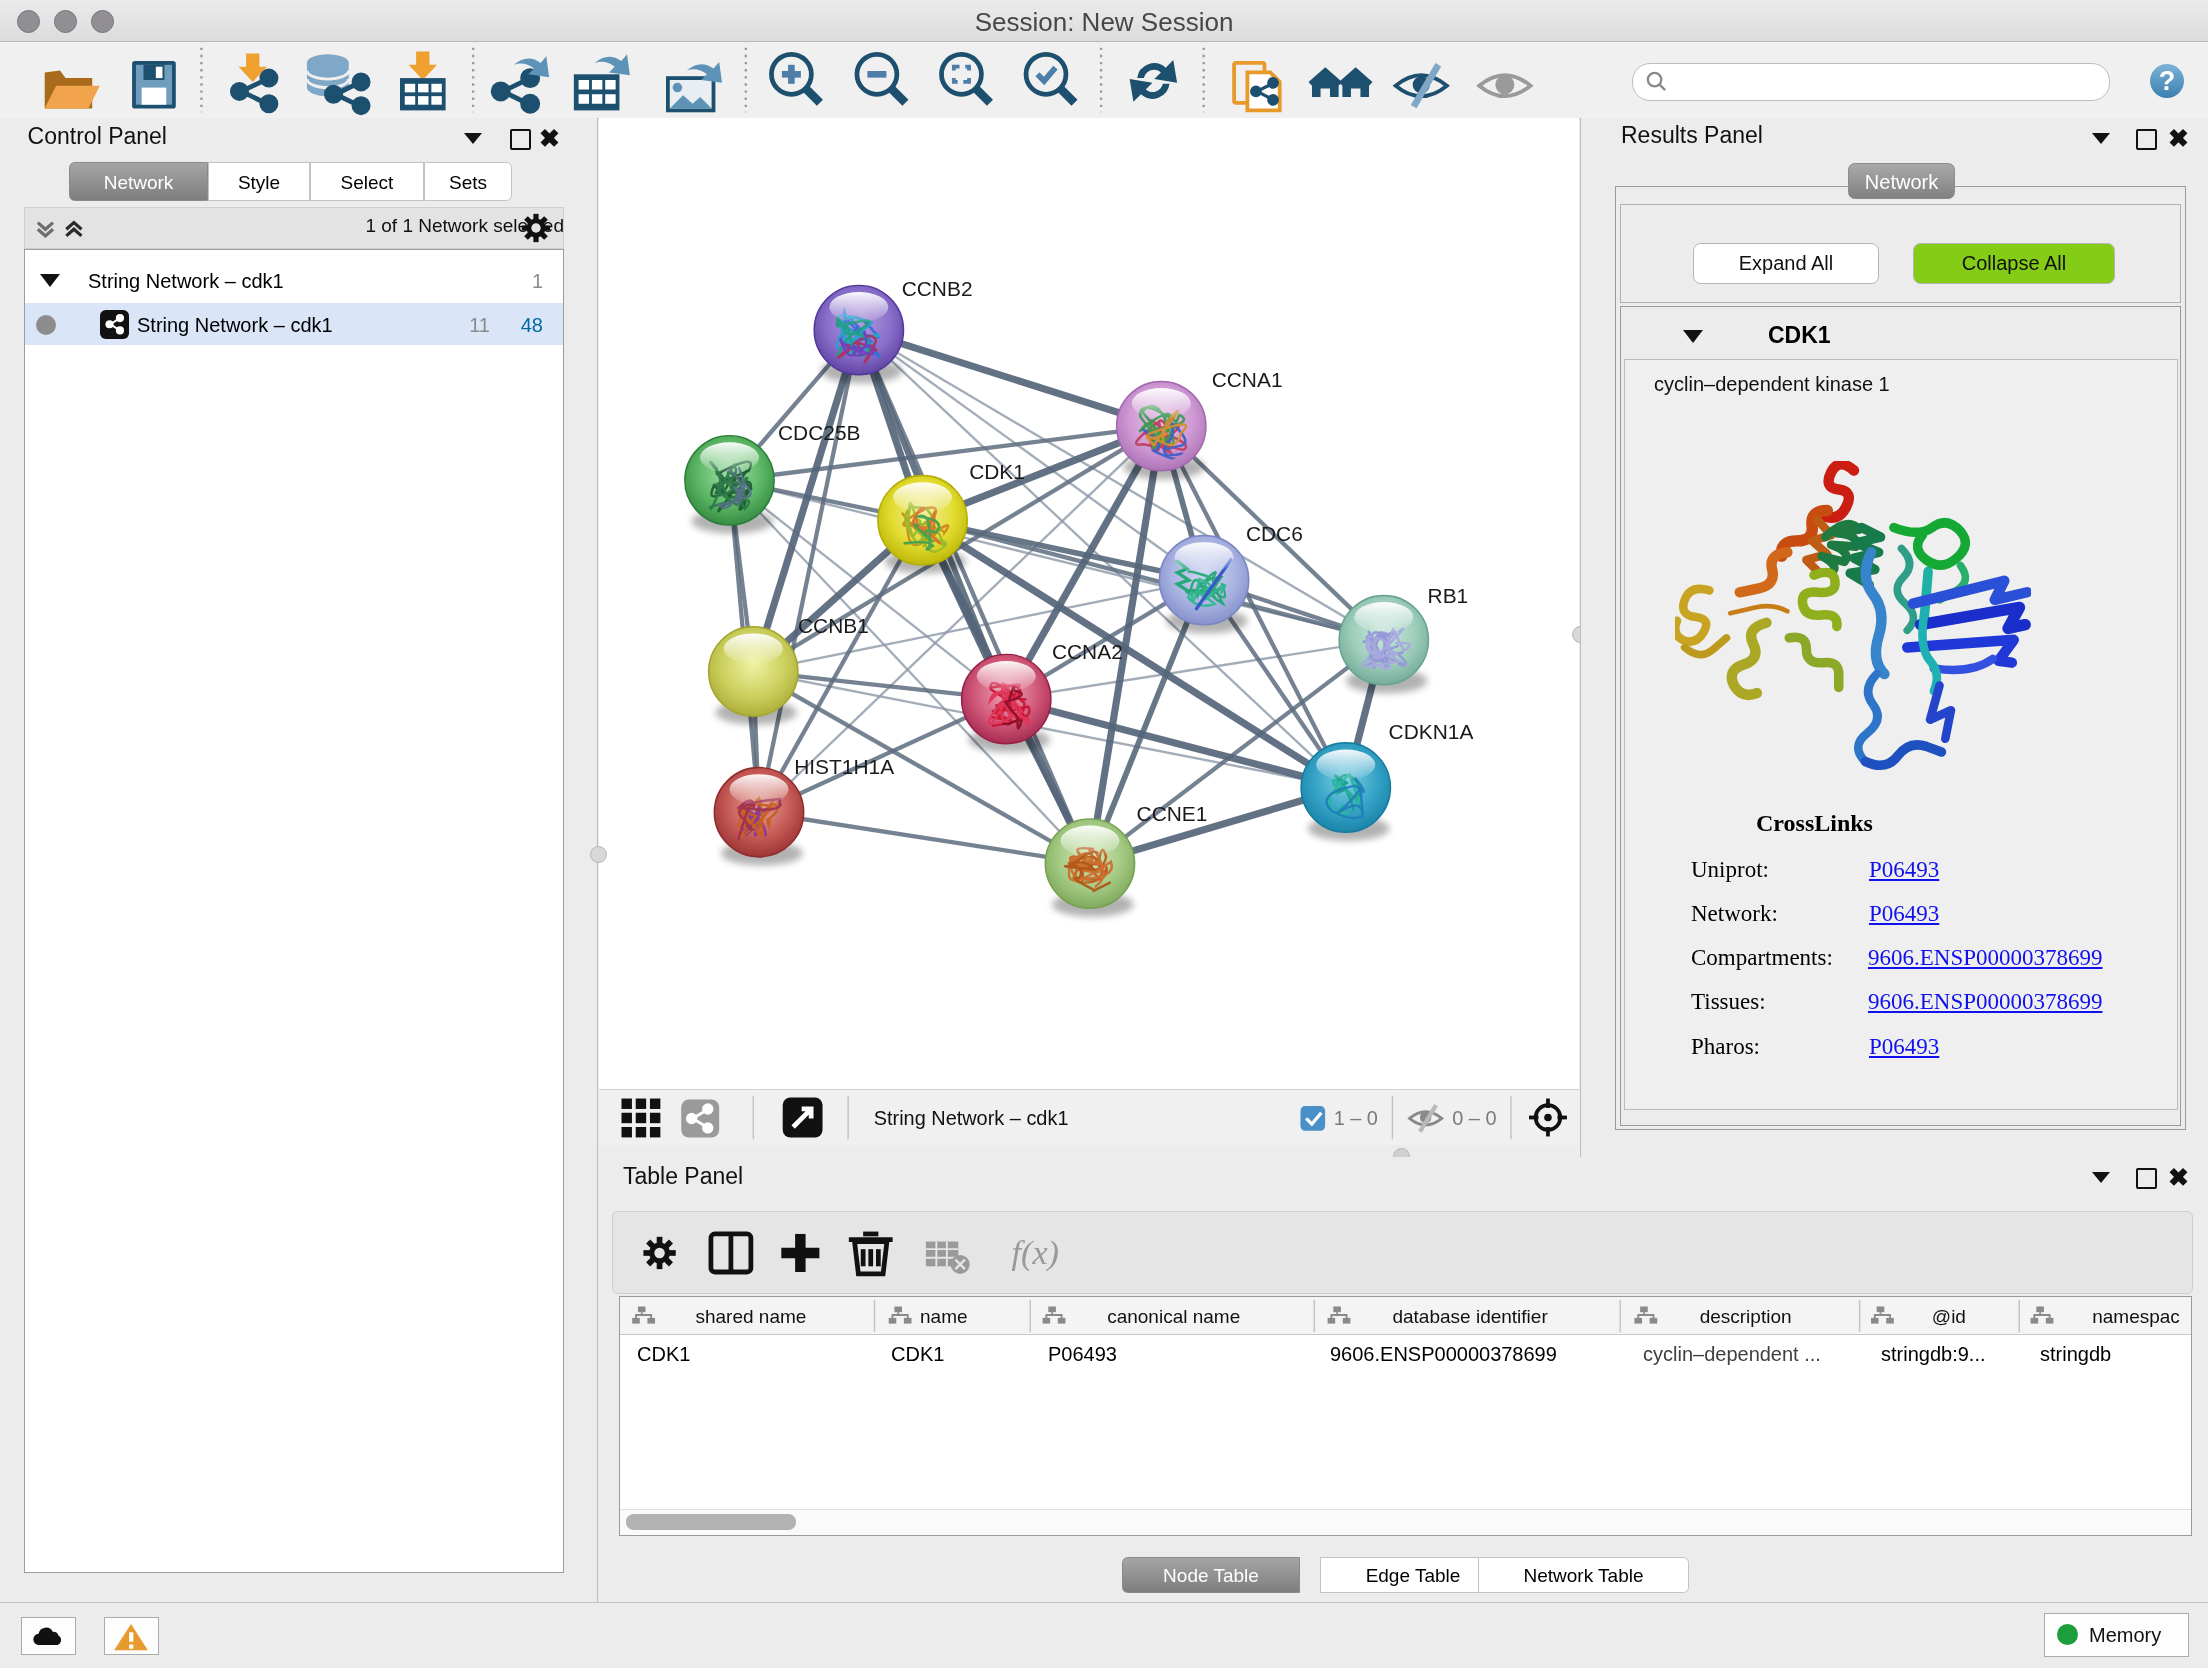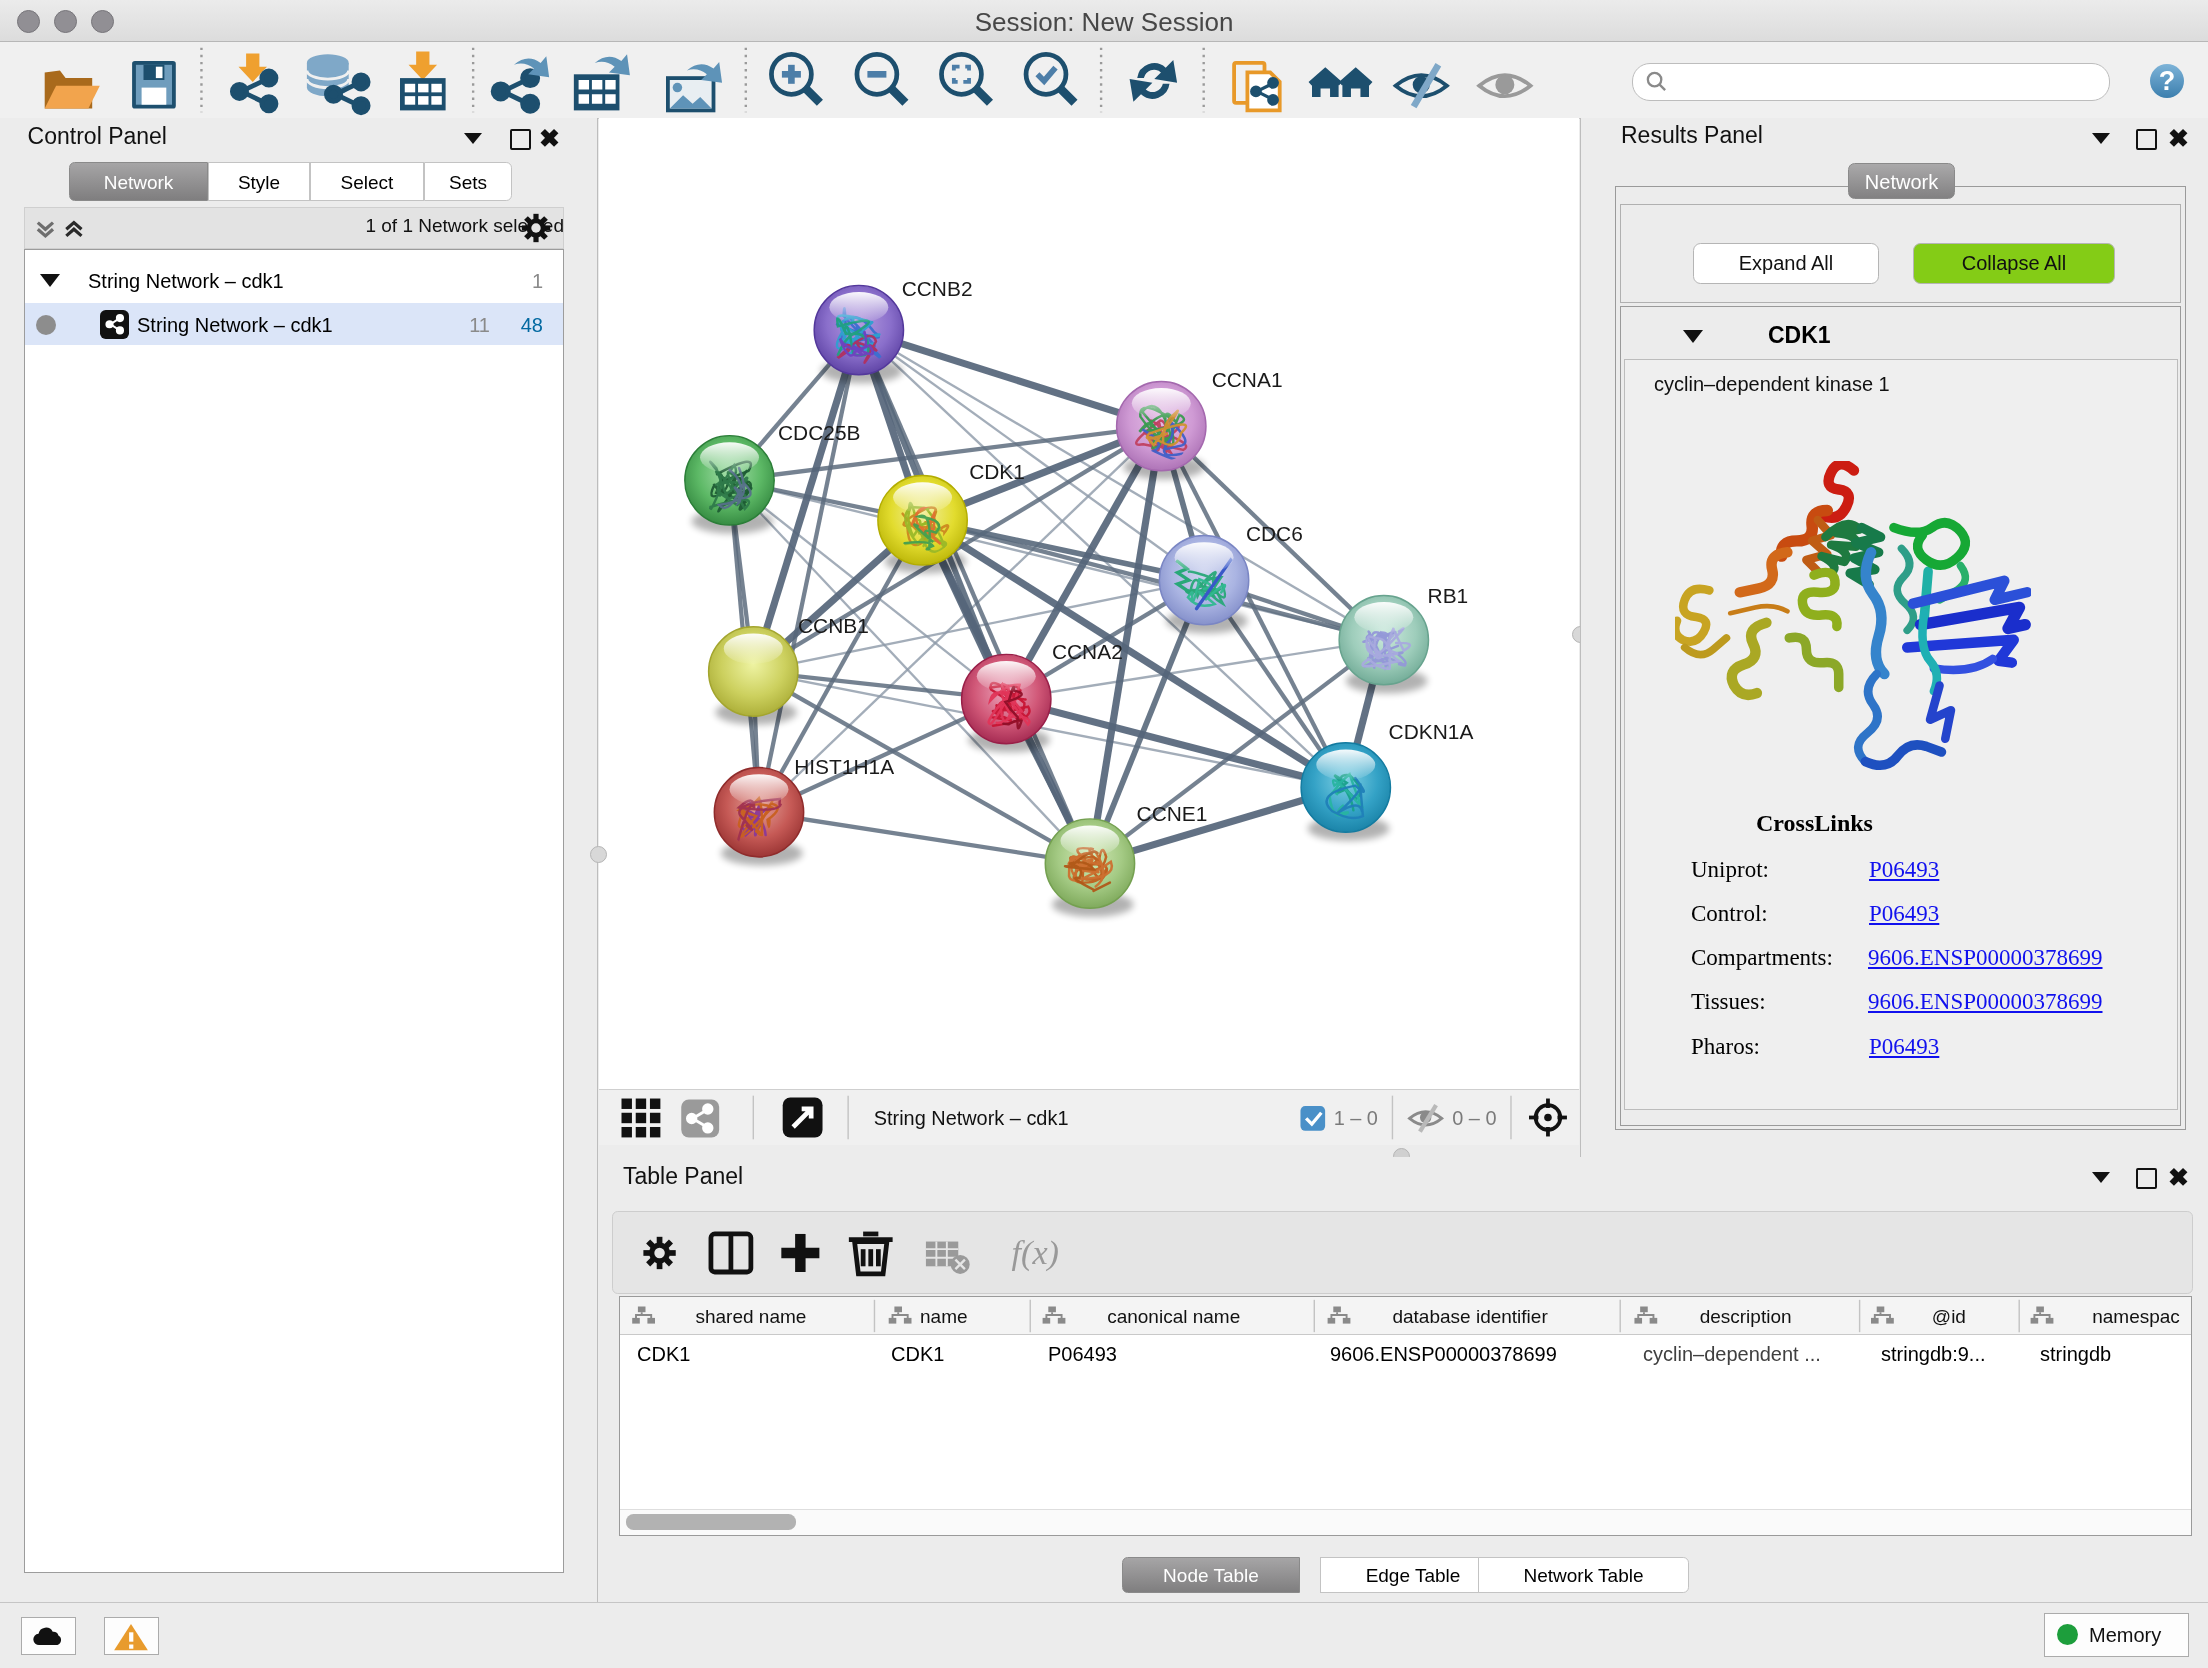--- a/index.html
+++ b/index.html
@@ -613,21 +613,21 @@
 <path d="M272 218 q40 6 62 -10" stroke="#3350e0" stroke-width="9"></path>
 <path d="M262 160 q-6 36 6 50 q12 14 4 32" stroke="#1fb0b4" stroke-width="9"></path>
 <path d="M212 224 q-16 16 -4 32 q12 16 -6 30 q-18 14 -2 30" stroke="#2e74c8" stroke-width="9"></path>
 <path d="M200 316 q22 10 34 -6 q12 -16 30 -10 l16 6" stroke="#1e50c0" stroke-width="10"></path>
 <path d="M278 236 l-10 36 22 -10 -6 30" stroke="#2444cc" stroke-width="9"></path>
 </g>
 </svg>
 <div class="abs" style="left:1756px;top:810px;font-size:24px;font-weight:bold;font-family:'Liberation Serif',serif;color:#000;">CrossLinks</div>
 <div class="abs" style="left:1691px;top:857px;font-size:23px;font-family:'Liberation Serif',serif;color:#000;">Uniprot:</div>
 <div class="abs" style="left:1869px;top:857px;font-size:23px;font-family:'Liberation Serif',serif;color:#1111ee;text-decoration:underline;">P06493</div>
-<div class="abs" style="left:1691px;top:901px;font-size:23px;font-family:'Liberation Serif',serif;color:#000;">Control:</div>
+<div class="abs" style="left:1691px;top:901px;font-size:23px;font-family:'Liberation Serif',serif;color:#000;">Network:</div>
 <div class="abs" style="left:1869px;top:901px;font-size:23px;font-family:'Liberation Serif',serif;color:#1111ee;text-decoration:underline;">P06493</div>
 <div class="abs" style="left:1691px;top:945px;font-size:23px;font-family:'Liberation Serif',serif;color:#000;">Compartments:</div>
 <div class="abs" style="left:1868px;top:945px;font-size:23px;font-family:'Liberation Serif',serif;color:#1111ee;text-decoration:underline;">9606.ENSP00000378699</div>
 <div class="abs" style="left:1691px;top:989px;font-size:23px;font-family:'Liberation Serif',serif;color:#000;">Tissues:</div>
 <div class="abs" style="left:1868px;top:989px;font-size:23px;font-family:'Liberation Serif',serif;color:#1111ee;text-decoration:underline;">9606.ENSP00000378699</div>
 <div class="abs" style="left:1691px;top:1034px;font-size:23px;font-family:'Liberation Serif',serif;color:#000;">Pharos:</div>
 <div class="abs" style="left:1869px;top:1034px;font-size:23px;font-family:'Liberation Serif',serif;color:#1111ee;text-decoration:underline;">P06493</div>
 
 <div class="abs" style="left:599px;top:1157px;width:1609px;height:445px;background:#ececec;"></div>
 <div class="abs panel-title" style="left:623px;top:1163px;">Table Panel</div>

